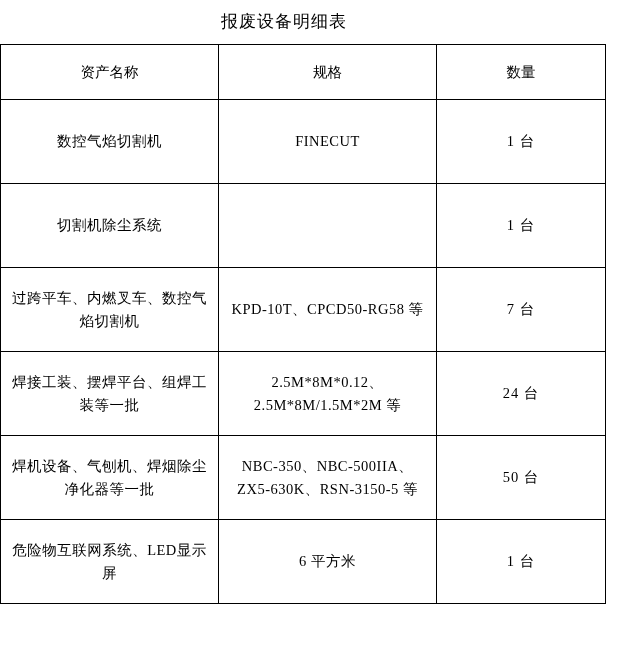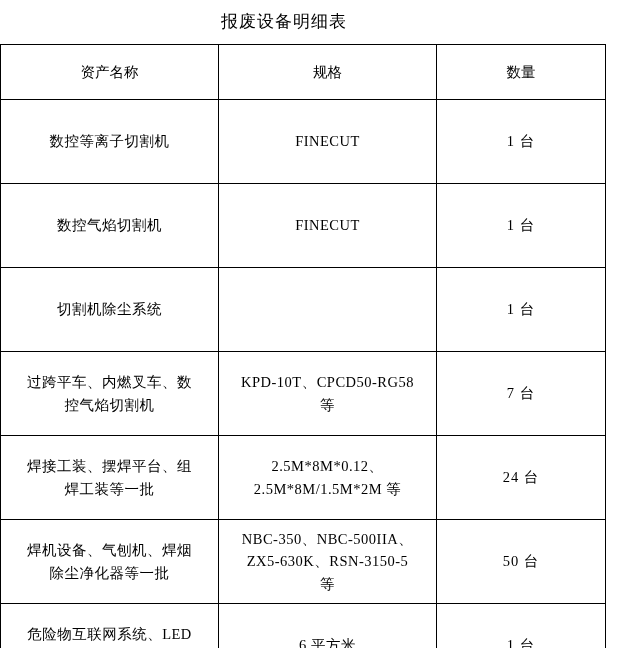--- a/index.html
+++ b/index.html
@@ -36,21 +36,21 @@
     table-layout: fixed;
   }
   table.spec-table td,
   table.spec-table th {
     border: 1px solid #000000;
     text-align: center;
     vertical-align: middle;
     font-weight: normal;
     font-size: 14.5px;
     line-height: 1.55;
-    padding: 6px 20px;
+    padding: 6px 5px;
     font-family: "Liberation Serif", "DejaVu Serif", serif;
   }
   table.spec-table col.c-name { width: 218px; }
   table.spec-table col.c-spec { width: 218px; }
   table.spec-table col.c-qty  { width: 169px; }
 
   tr.head-row td {
     height: 42px;
   }
   tbody tr td {
@@ -85,25 +85,20 @@
     </colgroup>
     <thead>
       <tr class="head-row">
         <td>资产名称</td>
         <td>规格</td>
         <td>数量</td>
       </tr>
     </thead>
     <tbody>
       <tr>
-        <td class="cell-name">数控等离子切割机</td>
-        <td class="cell-spec ascii">FINECUT</td>
-        <td class="cell-qty">1 台</td>
-      </tr>
-      <tr>
         <td class="cell-name">数控气焰切割机</td>
         <td class="cell-spec ascii">FINECUT</td>
         <td class="cell-qty">1 台</td>
       </tr>
       <tr>
         <td class="cell-name">切割机除尘系统</td>
         <td class="cell-spec ascii"></td>
         <td class="cell-qty">1 台</td>
       </tr>
       <tr>

